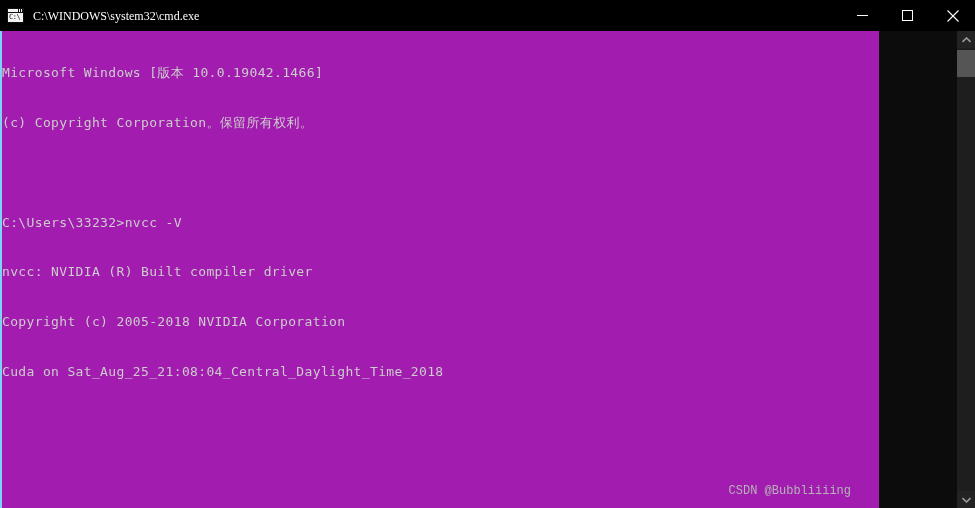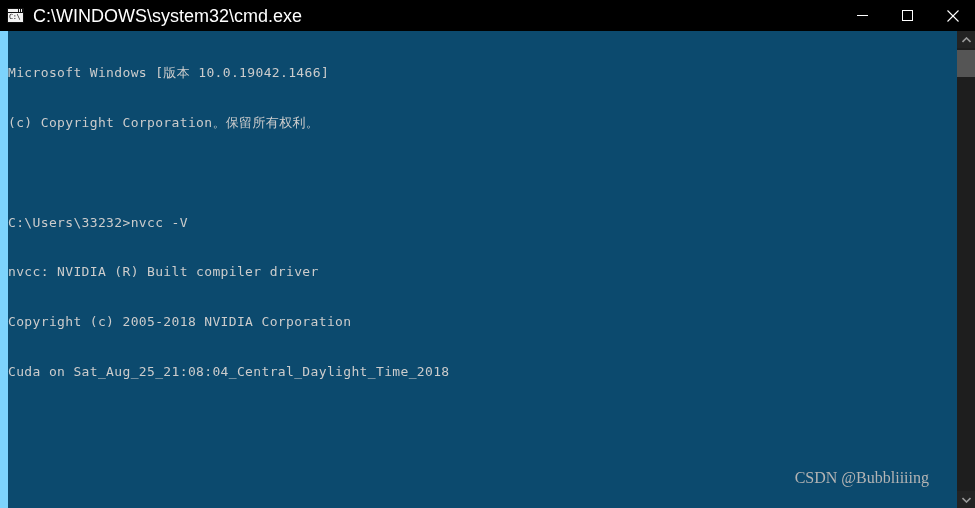--- a/index.html
+++ b/index.html
@@ -70,23 +70,23 @@
     top: 5px;
     left: 2px;
     font-family: "DejaVu Sans Mono", monospace;
     font-size: 7px;
     line-height: 8px;
     color: #111111;
     letter-spacing: -0.5px;
   }
   .title-text {
     color: #ffffff;
-    font-size: 18px;
+    font-size: 12px;
     line-height: 14px;
-    font-family: Liberation Sans, sans-serif;
+    font-family: Liberation Serif, serif;
     white-space: nowrap;
   }
   .win-controls {
     position: absolute;
     top: 0;
     right: 0;
     height: 31px;
     display: flex;
   }
   .win-btn {
@@ -97,24 +97,24 @@
     justify-content: center;
     color: #ffffff;
   }
   .win-btn svg { display: block; }
 
   
   .console {
     position: absolute;
     top: 31px;
     left: 0;
-    width: 957px;
+    width: 879px;
     height: 477px;
-    background: #0c4a6e;
-    border-left: 8px solid #7dd3fc;
+    background: #a21caf;
+    border-left: 2px solid #7dd3fc;
     box-sizing: border-box;
     overflow: hidden;
   }
   .console-text {
     position: absolute;
     top: 1px;
     left: 0px;
     margin: 0;
     font-family: "DejaVu Sans Mono", monospace;
     font-size: 13px;
@@ -125,24 +125,24 @@
   }
   .line {
     height: 16.6px;
     white-space: pre;
   }
 
   
   .watermark {
     position: absolute;
     right: 28px;
-    bottom: 21px;
+    bottom: 10px;
     color: #b4b4b4;
-    font-size: 16px;
-    font-family: Liberation Serif, serif;
+    font-size: 12px;
+    font-family: Liberation Mono, monospace;
     white-space: nowrap;
   }
 
   
   .scrollbar {
     position: absolute;
     top: 31px;
     right: 0;
     width: 18px;
     height: 477px;

